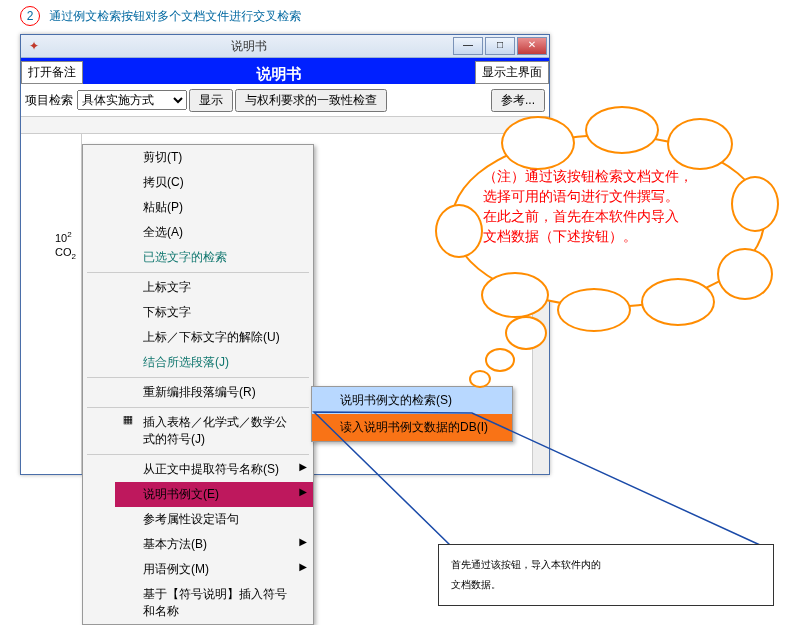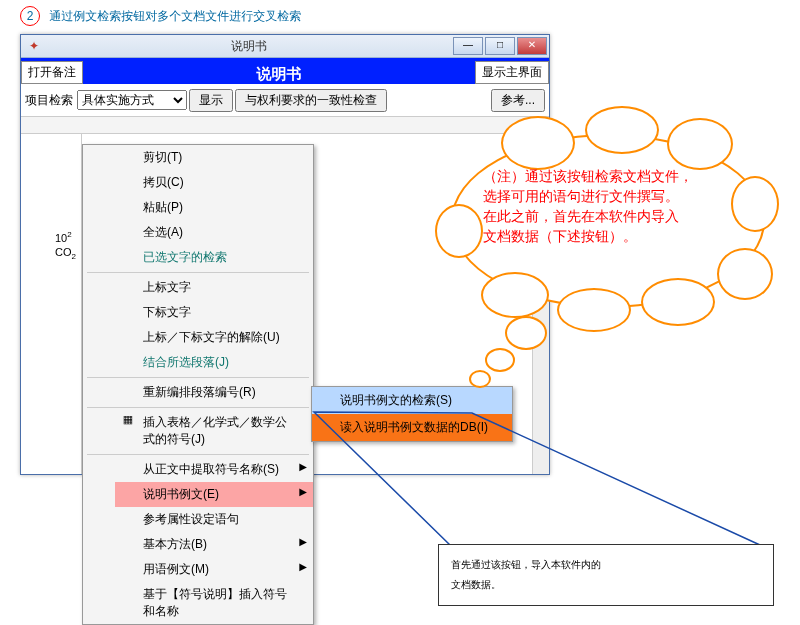--- a/index.html
+++ b/index.html
@@ -155,21 +155,21 @@
   border: 1px solid #999;
   box-shadow: 2px 2px 4px rgba(0,0,0,.3);
 }
 .menu-item {
   padding: 4px 18px 4px 28px;
   position: relative;
   cursor: default;
   margin-left: 32px;
 }
 .menu-item.disabled { color: #0f766e; }
-.menu-item.highlighted { background: #fca5a5; }
+.menu-item.highlighted { background: #be185d; }
 .menu-item .arrow {
   position: absolute;
   right: 6px;
   top: 4px;
   font-size: 10px;
 }
 .menu-item .mi-icon {
   position: absolute;
   left: 6px;
   top: 3px;

